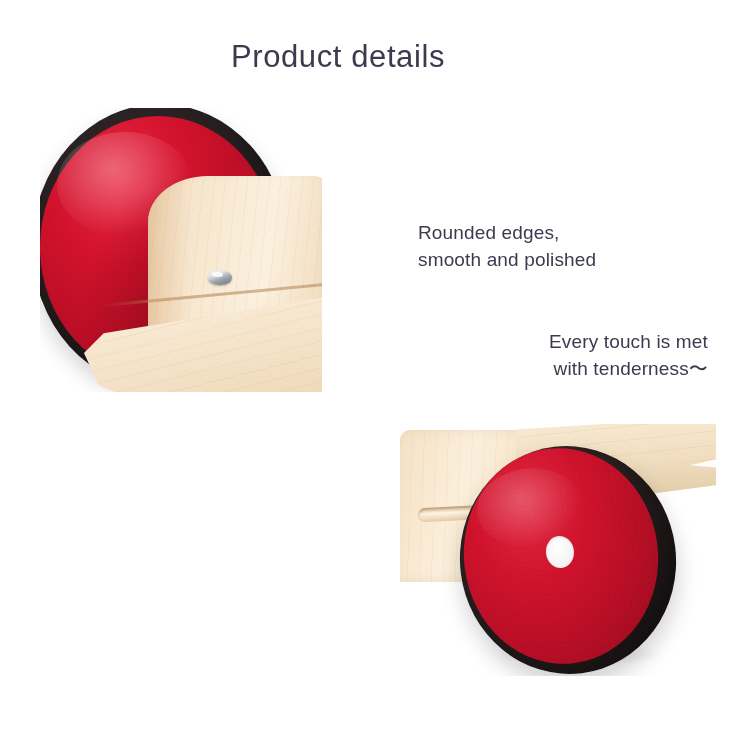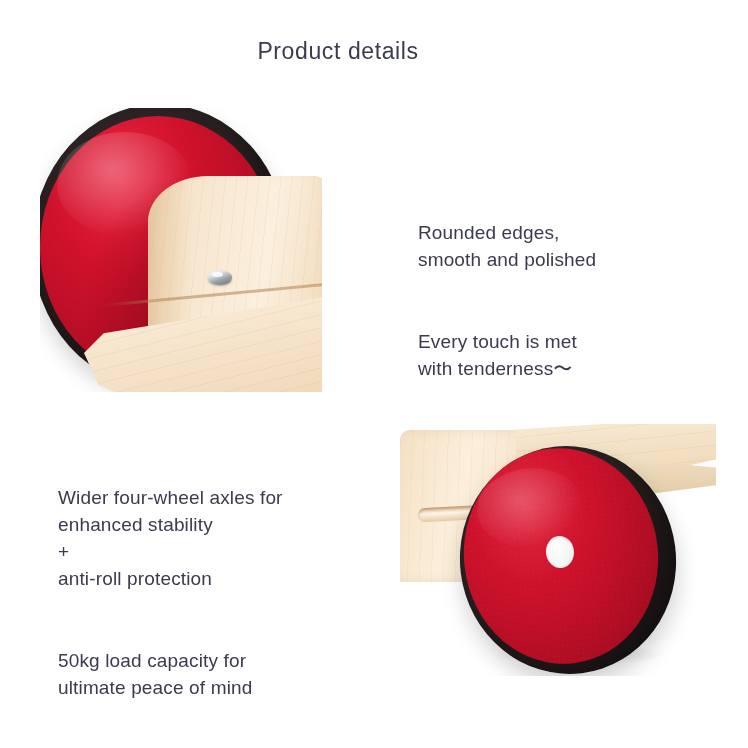--- a/index.html
+++ b/index.html
@@ -16,21 +16,21 @@
     width:748px; height:748px;
     background:#ffffff;
   }
 
   
   .page-title {
     position:absolute;
     left:0; top:38px;
     width:676px;
     text-align:center;
-    font-size:23px;
+    font-size:31px;
     font-weight:400;
     letter-spacing:0.6px;
     color:#3a3b4e;
     line-height:1.2;
   }
 
   
   .text-block {
     position:absolute;
     color:#3a3b4e;
@@ -38,21 +38,21 @@
     line-height:1.42;
     font-weight:400;
     letter-spacing:0.15px;
     white-space:pre-line;
   }
 
   #feature-text-top-right { left:418px; top:193px; width:290px; }
   #feature-text-bottom-left { left:58px; top:458px; width:320px; }
 
   .text-para { margin:0; }
-  .text-para + .text-para { margin-top:28px; }
+  .text-para + .text-para { margin-top:28px;text-align:right; }
 
   
   .photo-panel {
     position:absolute;
     overflow:hidden;
     background:#ffffff;
   }
 
   #photo-wheel-seat { left:40px; top:108px; width:284px; height:284px; }
   #photo-wheel-axle { left:398px; top:424px; width:318px; height:252px; }
@@ -324,28 +324,20 @@
     </div>
   </div>
 
   <div class="text-block" id="feature-text-top-right">
     <p class="text-para">Rounded edges,
 smooth and polished</p>
     <p class="text-para">Every touch is met
 with tenderness〜</p>
   </div>
 
-  <div class="text-block" id="feature-text-bottom-left">
-    <p class="text-para">Wider four-wheel axles for
-enhanced stability
-+
-anti-roll protection</p>
-    <p class="text-para">50kg load capacity for
-ultimate peace of mind</p>
-  </div>
 
   <div class="photo-panel" id="photo-wheel-axle">
     <div class="stage">
       <div class="body-br"></div>
       <div class="slot-br"></div>
       <div class="deck-br"></div>
       <div class="deck-edge-br"></div>
       <div class="rail-br"></div>
       <div class="shadow-br"></div>
       <div class="tire-br"></div>

